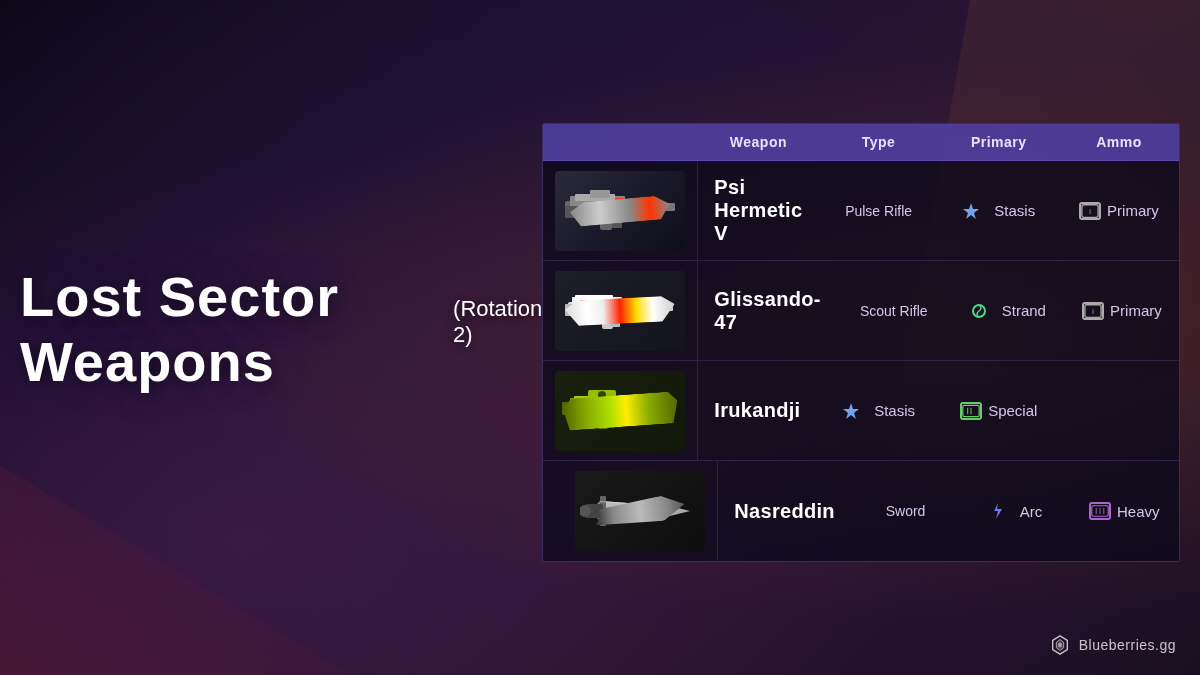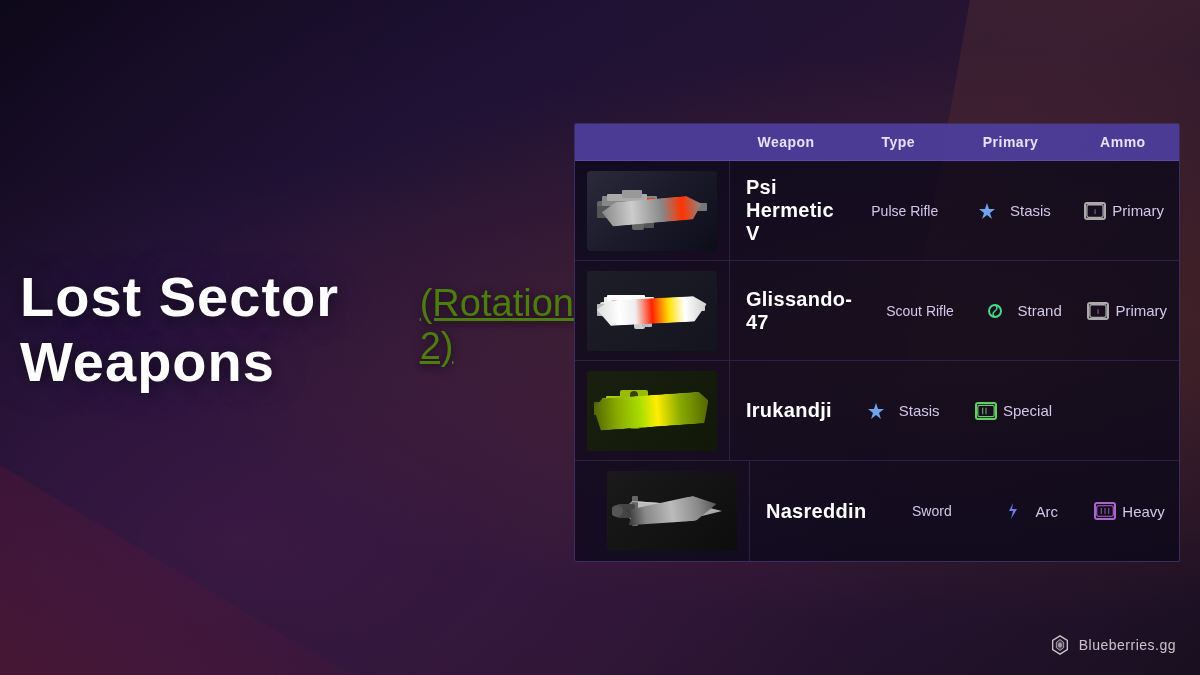--- a/index.html
+++ b/index.html
@@ -73,25 +73,24 @@
 
     .main-title {
       font-size: 56px;
       font-weight: 700;
       color: #ffffff;
       text-shadow: 0 2px 20px rgba(0,0,0,0.8), 0 0 40px rgba(100,80,200,0.3);
       letter-spacing: 1px;
     }
 
     .subtitle {
-      font-size: 38px;
+      font-size: 22px;
       font-weight: 400;
-      color: #4d7c0f;
+      color: #ffffff;
       text-shadow: 0 2px 10px rgba(0,0,0,0.6);
-      text-decoration: underline;
     }
 
     .table-container {
       width: 880px;
       border: 1px solid rgba(100,80,160,0.5);
       border-radius: 2px;
       overflow: hidden;
       background: rgba(10, 8, 25, 0.75);
     }
 

